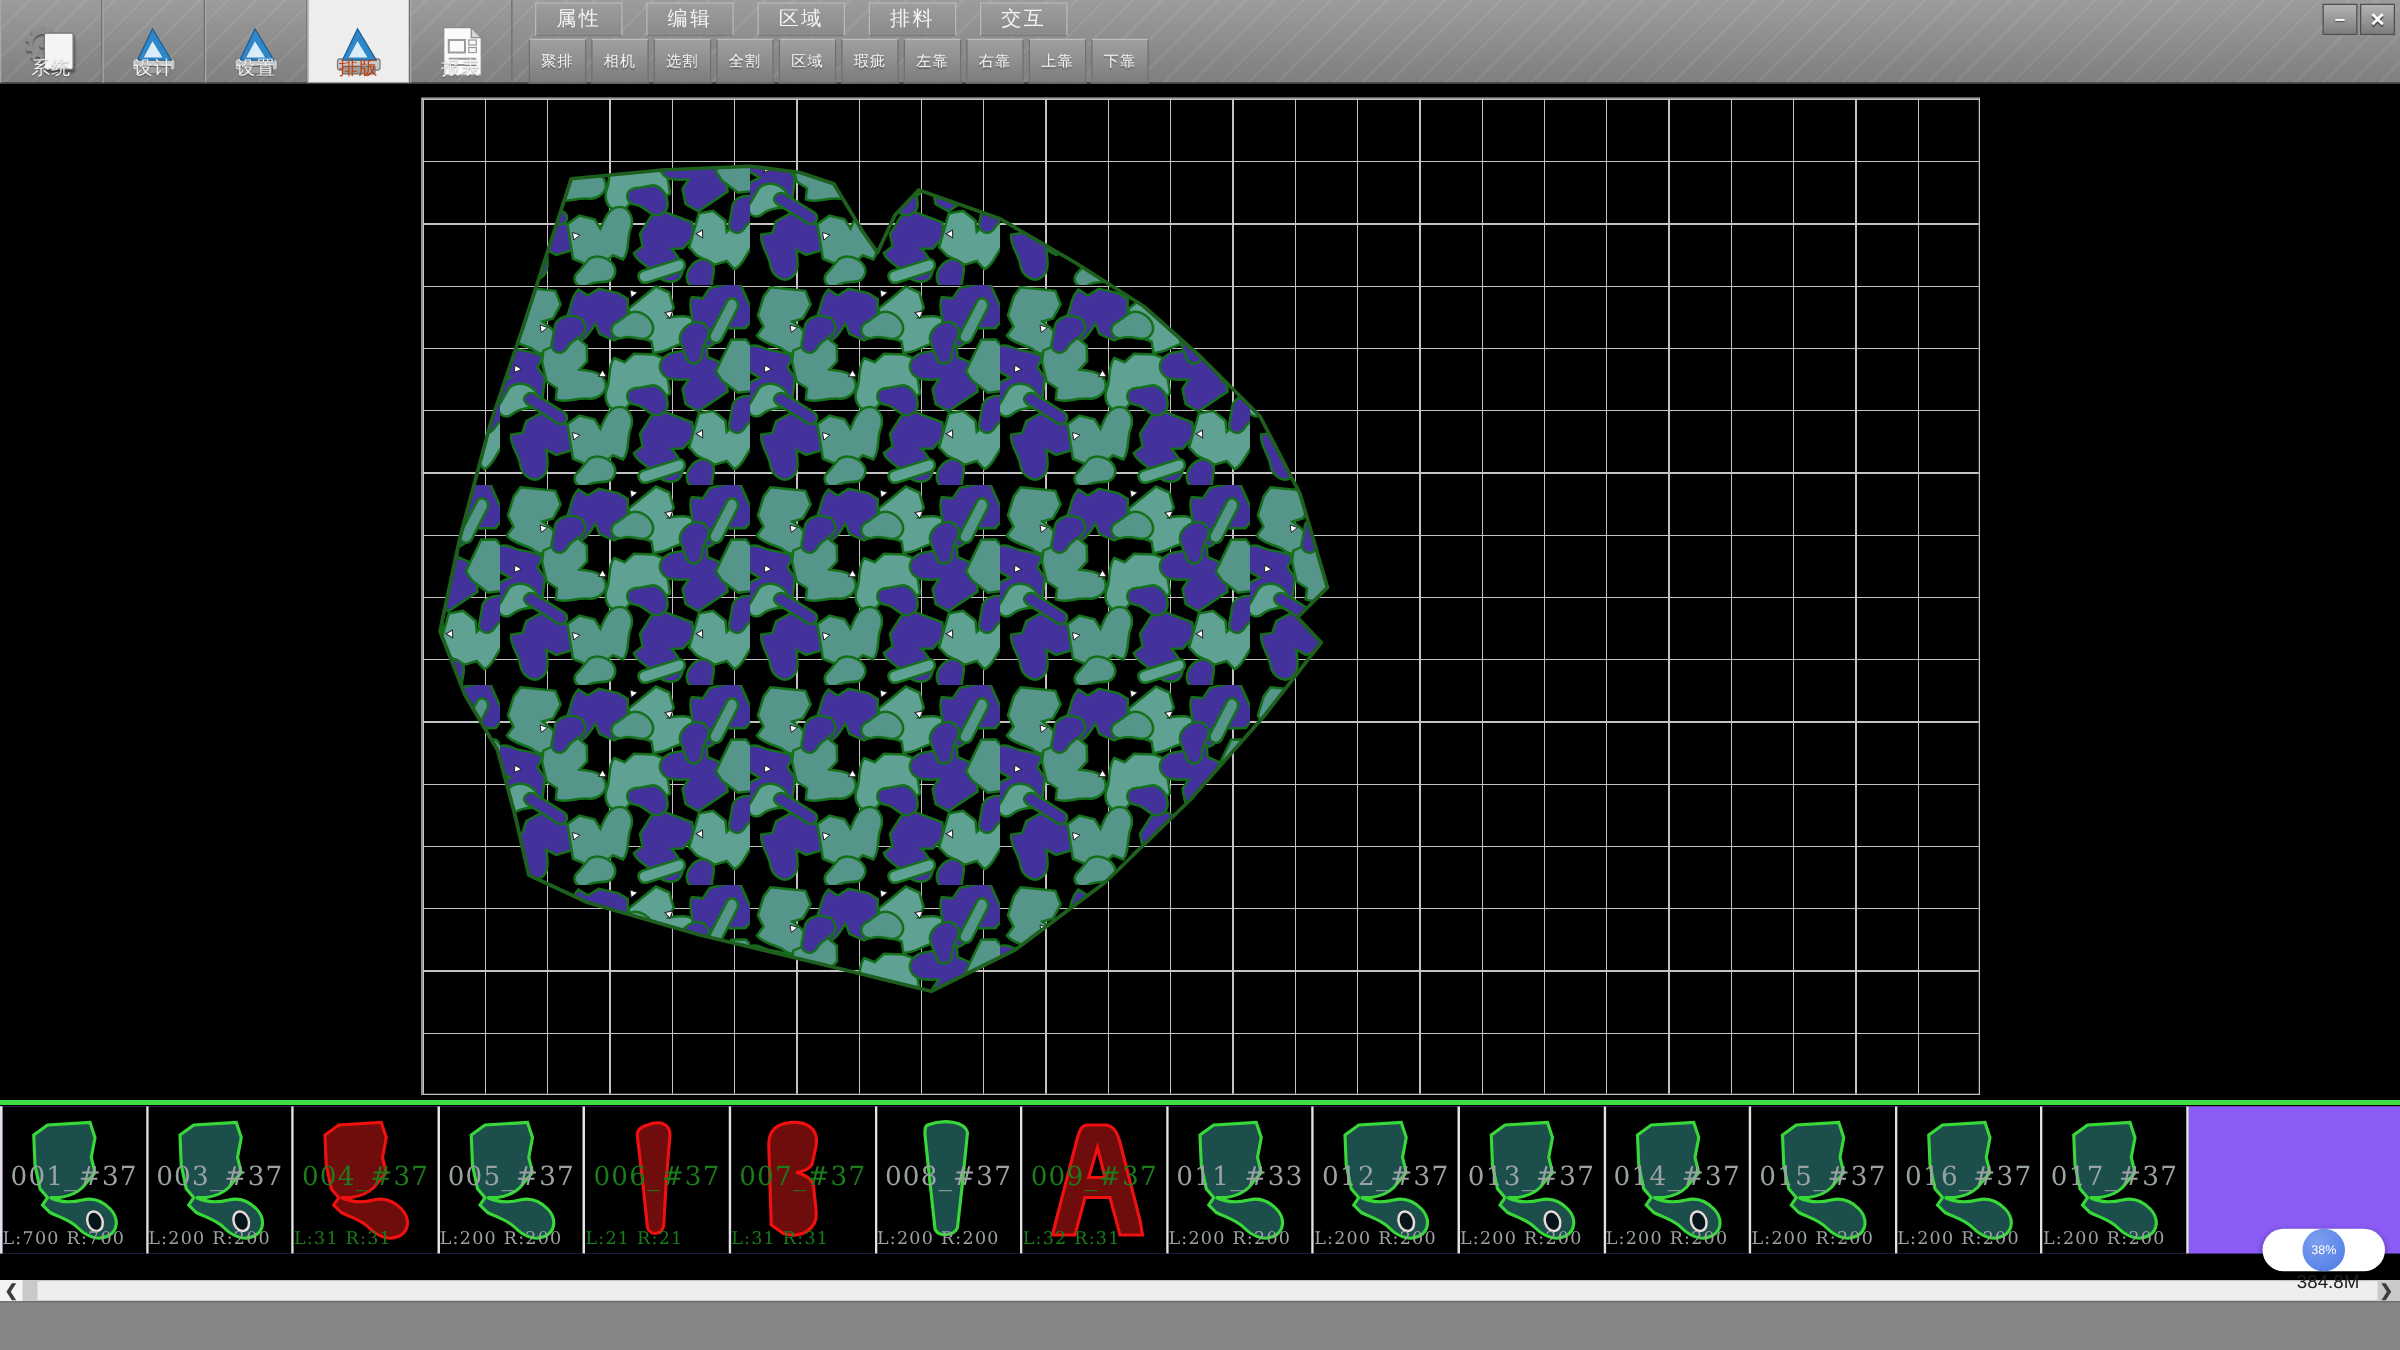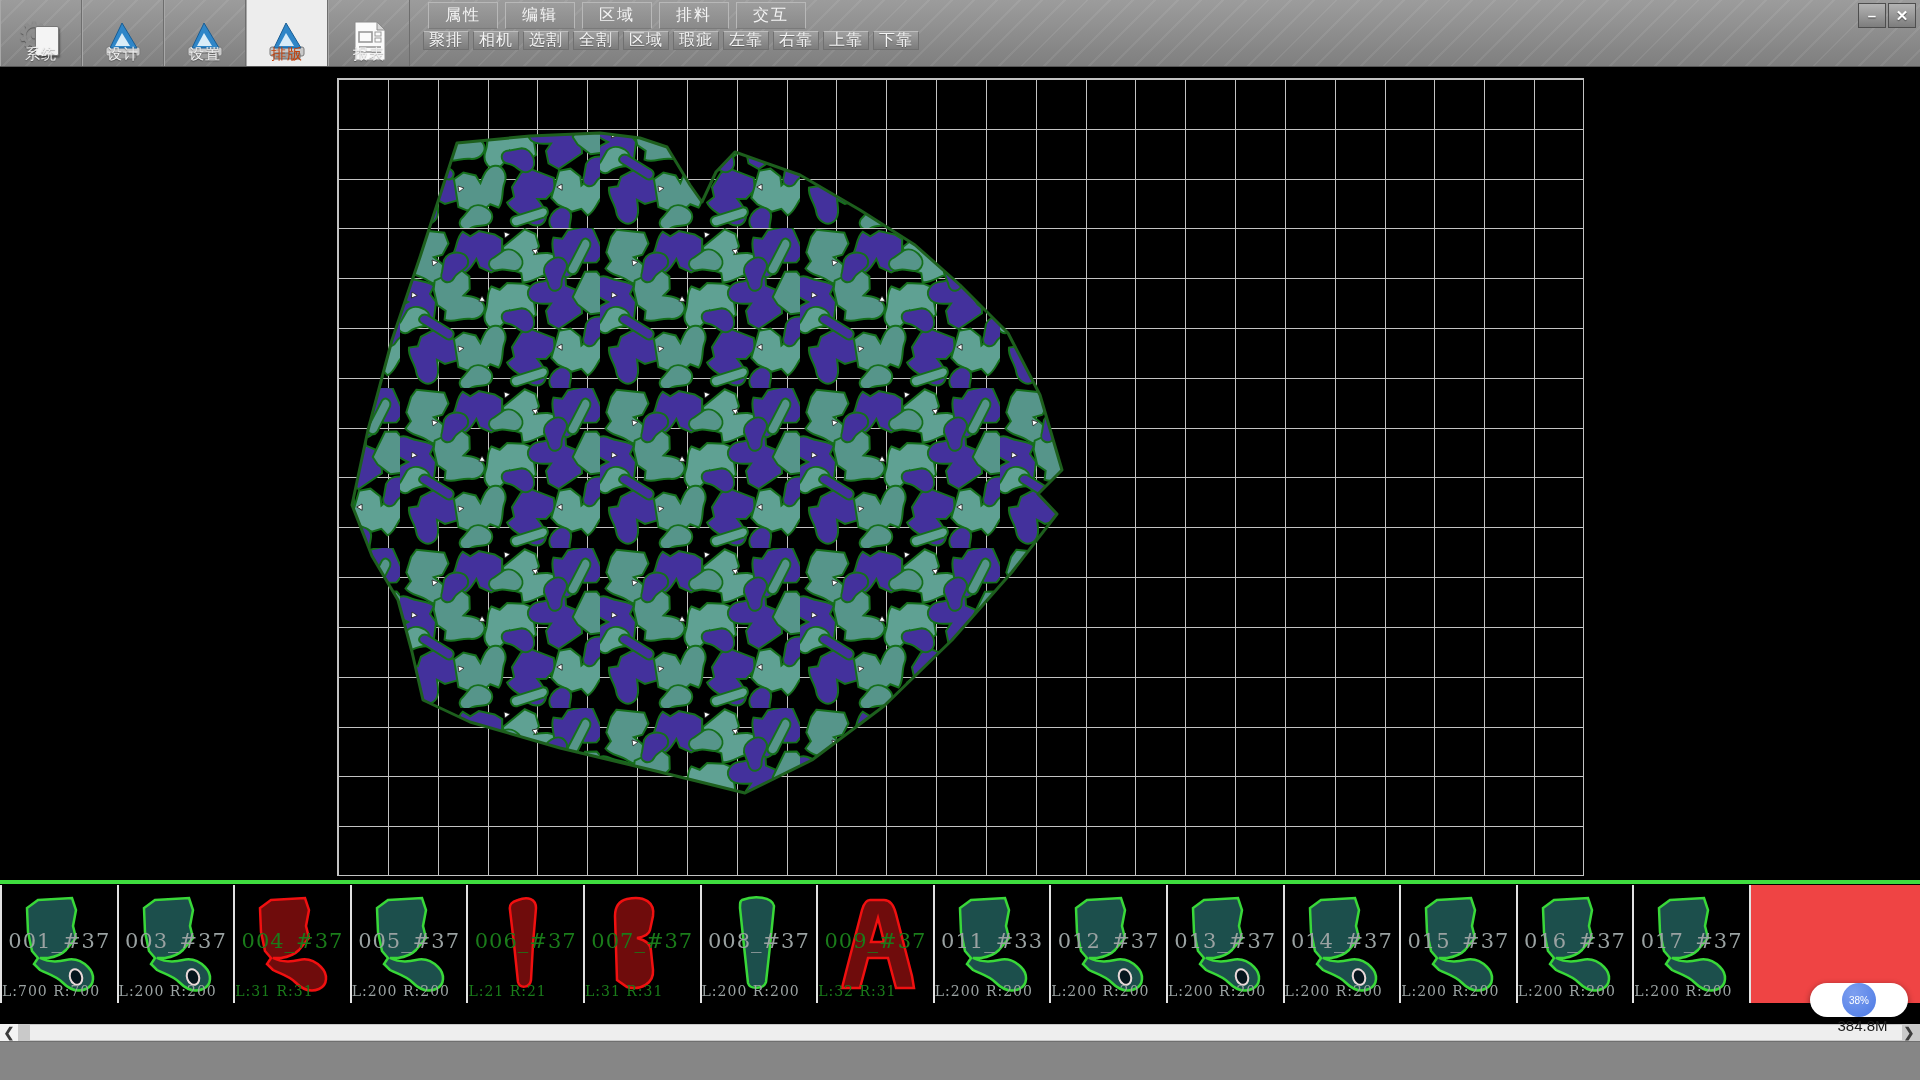--- a/index.html
+++ b/index.html
@@ -25,26 +25,26 @@
   
   .gear-glyph { position:absolute; left:-2px; top:-6px; font-size:38px; color:#8d8d8d;
     text-shadow:0 1px 1px #555; }
   .notepad { position:absolute; left:16px; top:6px; width:24px; height:30px; background:#f4f4f4;
     border:1px solid #777; border-radius:2px; box-shadow:1px 2px 2px rgba(0,0,0,0.4); }
   .notepad .head { height:7px; background:#f0a050; border-bottom:1px solid #888; }
   .notepad .ln { height:1px; background:#999; margin:4px 3px 0 3px; }
 
   
   .menurow1 { position:absolute; left:428px; top:2px; display:flex; }
-  .menubtn { width:70px; height:27px; margin-right:7px; display:flex; align-items:center; justify-content:center;
+  .menubtn { width:70px; height:27px; margin-right:19px; display:flex; align-items:center; justify-content:center;
     color:#f4f4f4; font-size:16px; letter-spacing:2px;
     background:linear-gradient(#9d9d9d,#8a8a8a); border:1px solid #b8b8b8; border-bottom-color:#7a7a7a; }
   .menurow2 { position:absolute; left:423px; top:31px; display:flex; }
-  .toolbtn { width:46px; height:19px; margin-right:4px; display:flex; align-items:center; justify-content:center;
-    color:#f4f4f4; font-size:16px; letter-spacing:1px;
+  .toolbtn { width:46px; height:36px; margin-right:4px; display:flex; align-items:center; justify-content:center;
+    color:#f4f4f4; font-size:12px; letter-spacing:1px;
     background:linear-gradient(#a0a0a0,#7c7c7c); border:1px solid #707070; border-top-color:#bdbdbd;
     text-shadow:0 1px 1px rgba(0,0,0,0.3); }
 
   
   .winctrl { position:absolute; top:3px; width:28px; height:25px; display:flex; align-items:center;
     justify-content:center; background:linear-gradient(#b3b3b3,#7d7d7d); border:1px solid #4e4e4e;
     color:#fff; font-weight:bold; font-size:15px; text-shadow:0 1px 1px #444; }
   .winctrl.min { left:1858px; }
   .winctrl.close { left:1888px; }
 
@@ -52,21 +52,21 @@
   .canvas { position:absolute; left:0; top:68px; width:1920px; height:812px; background:#000; overflow:hidden; }
   .grid { position:absolute; left:337px; top:10px; width:1247px; height:798px;
     border:1px solid #c3c3c3;
     background-image:
       repeating-linear-gradient(to right, #c3c3c3 0 1px, transparent 1px 49.84px),
       repeating-linear-gradient(to bottom, #c3c3c3 0 1px, transparent 1px 49.81px); }
   .nest-svg { position:absolute; left:0; top:0; }
 
   
   .greenline { position:absolute; left:0; top:880px; width:1920px; height:4px; }
-  .thumbstrip { position:absolute; left:0; top:885px; width:1920px; height:118px; background:#ef4444;
+  .thumbstrip { position:absolute; left:0; top:885px; width:1920px; height:118px; background:#8b5cf6;
     display:flex; overflow:hidden; border-left:2px solid #e2e2e2; }
   .tile { width:116.6px; height:118px; flex:0 0 auto; position:relative; border-right:2px solid #e2e2e2;
     background:#000; }
   .tile svg.shape { position:absolute; left:8px; top:4px; }
   .tile .tile-label { position:absolute; left:0; right:0; top:44px; text-align:center;
     font-family:"DejaVu Serif", serif; font-size:21px; letter-spacing:1px; }
   .tile .tile-counts { position:absolute; left:0; right:0; bottom:4px; 
     font-family:"DejaVu Serif", serif; font-size:14px; letter-spacing:1px; }
   .tile.normal .tile-label, .tile.normal .tile-counts { color:#9aa2a2; }
   .tile.flagged .tile-label, .tile.flagged .tile-counts { color:#1a7c1a; }

